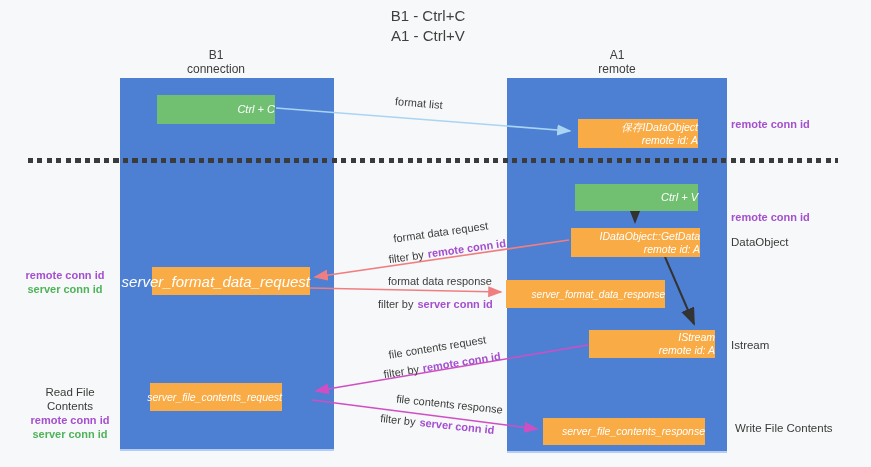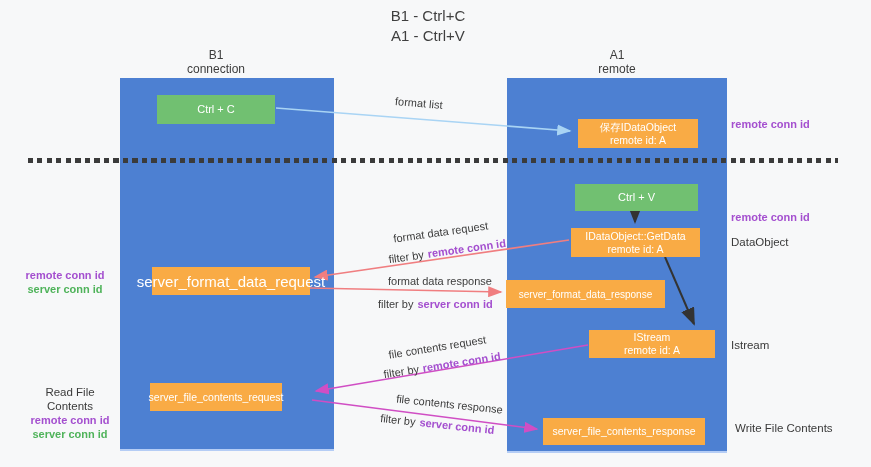--- a/index.html
+++ b/index.html
@@ -41,23 +41,24 @@
     z-index:3;
   }
   
   .arrows{
     position:absolute;left:0;top:0;width:871px;height:467px;
     z-index:2;pointer-events:none;
   }
   
   .box{
     position:absolute;z-index:4;
-    display:flex;flex-direction:column;align-items:center;justify-content:center;
+    display:flex;flex-direction:column;align-items:flex-end;justify-content:center;
     color:#fff;font-size:11px;line-height:13px;text-align:center;
     white-space:nowrap;
+    font-style:italic;
   }
   .box.green{background:#71c071;}
   .box.orange{background:#f9ab45;}
   #box-ctrl-c{left:157px;top:95px;width:118px;height:29px;}
   #box-save{left:578px;top:119px;width:120px;height:29px;font-size:10.5px;}
   #box-ctrl-v{left:575px;top:184px;width:123px;height:27px;}
   #box-getdata{left:571px;top:228px;width:129px;height:29px;font-size:10.5px;}
   #box-sfdreq{left:152px;top:267px;width:158px;height:28px;font-size:15px;}
   #box-sfdresp{left:506px;top:280px;width:159px;height:28px;font-size:10px;}
   #box-istream{left:589px;top:330px;width:126px;height:28px;font-size:10.5px;}

